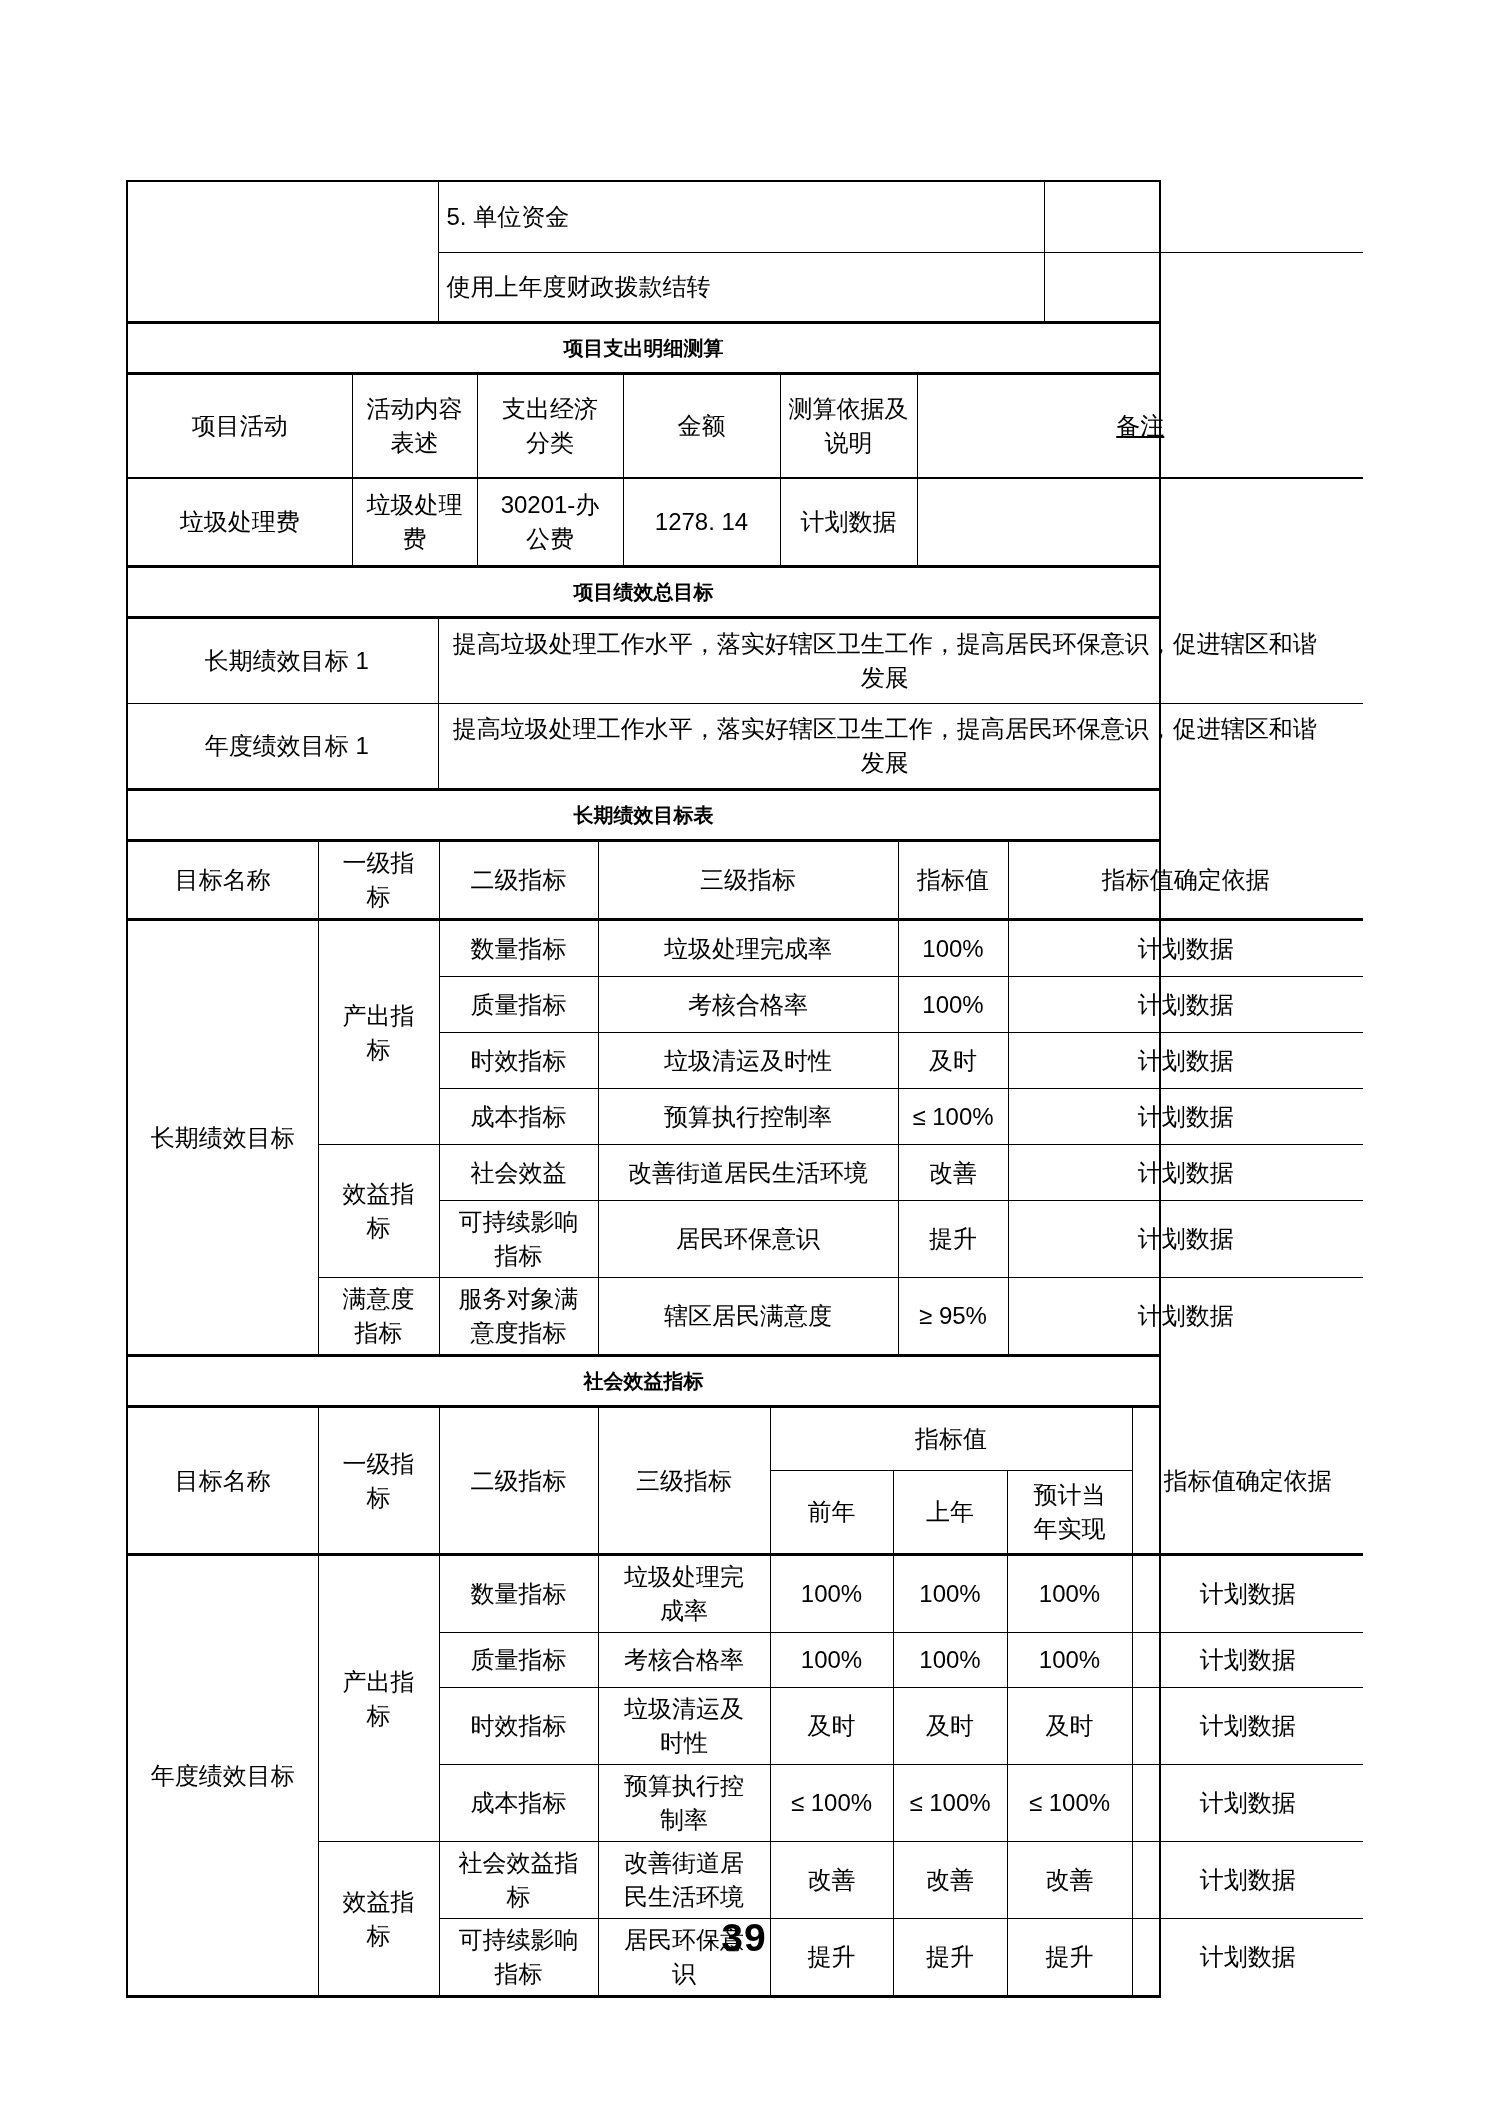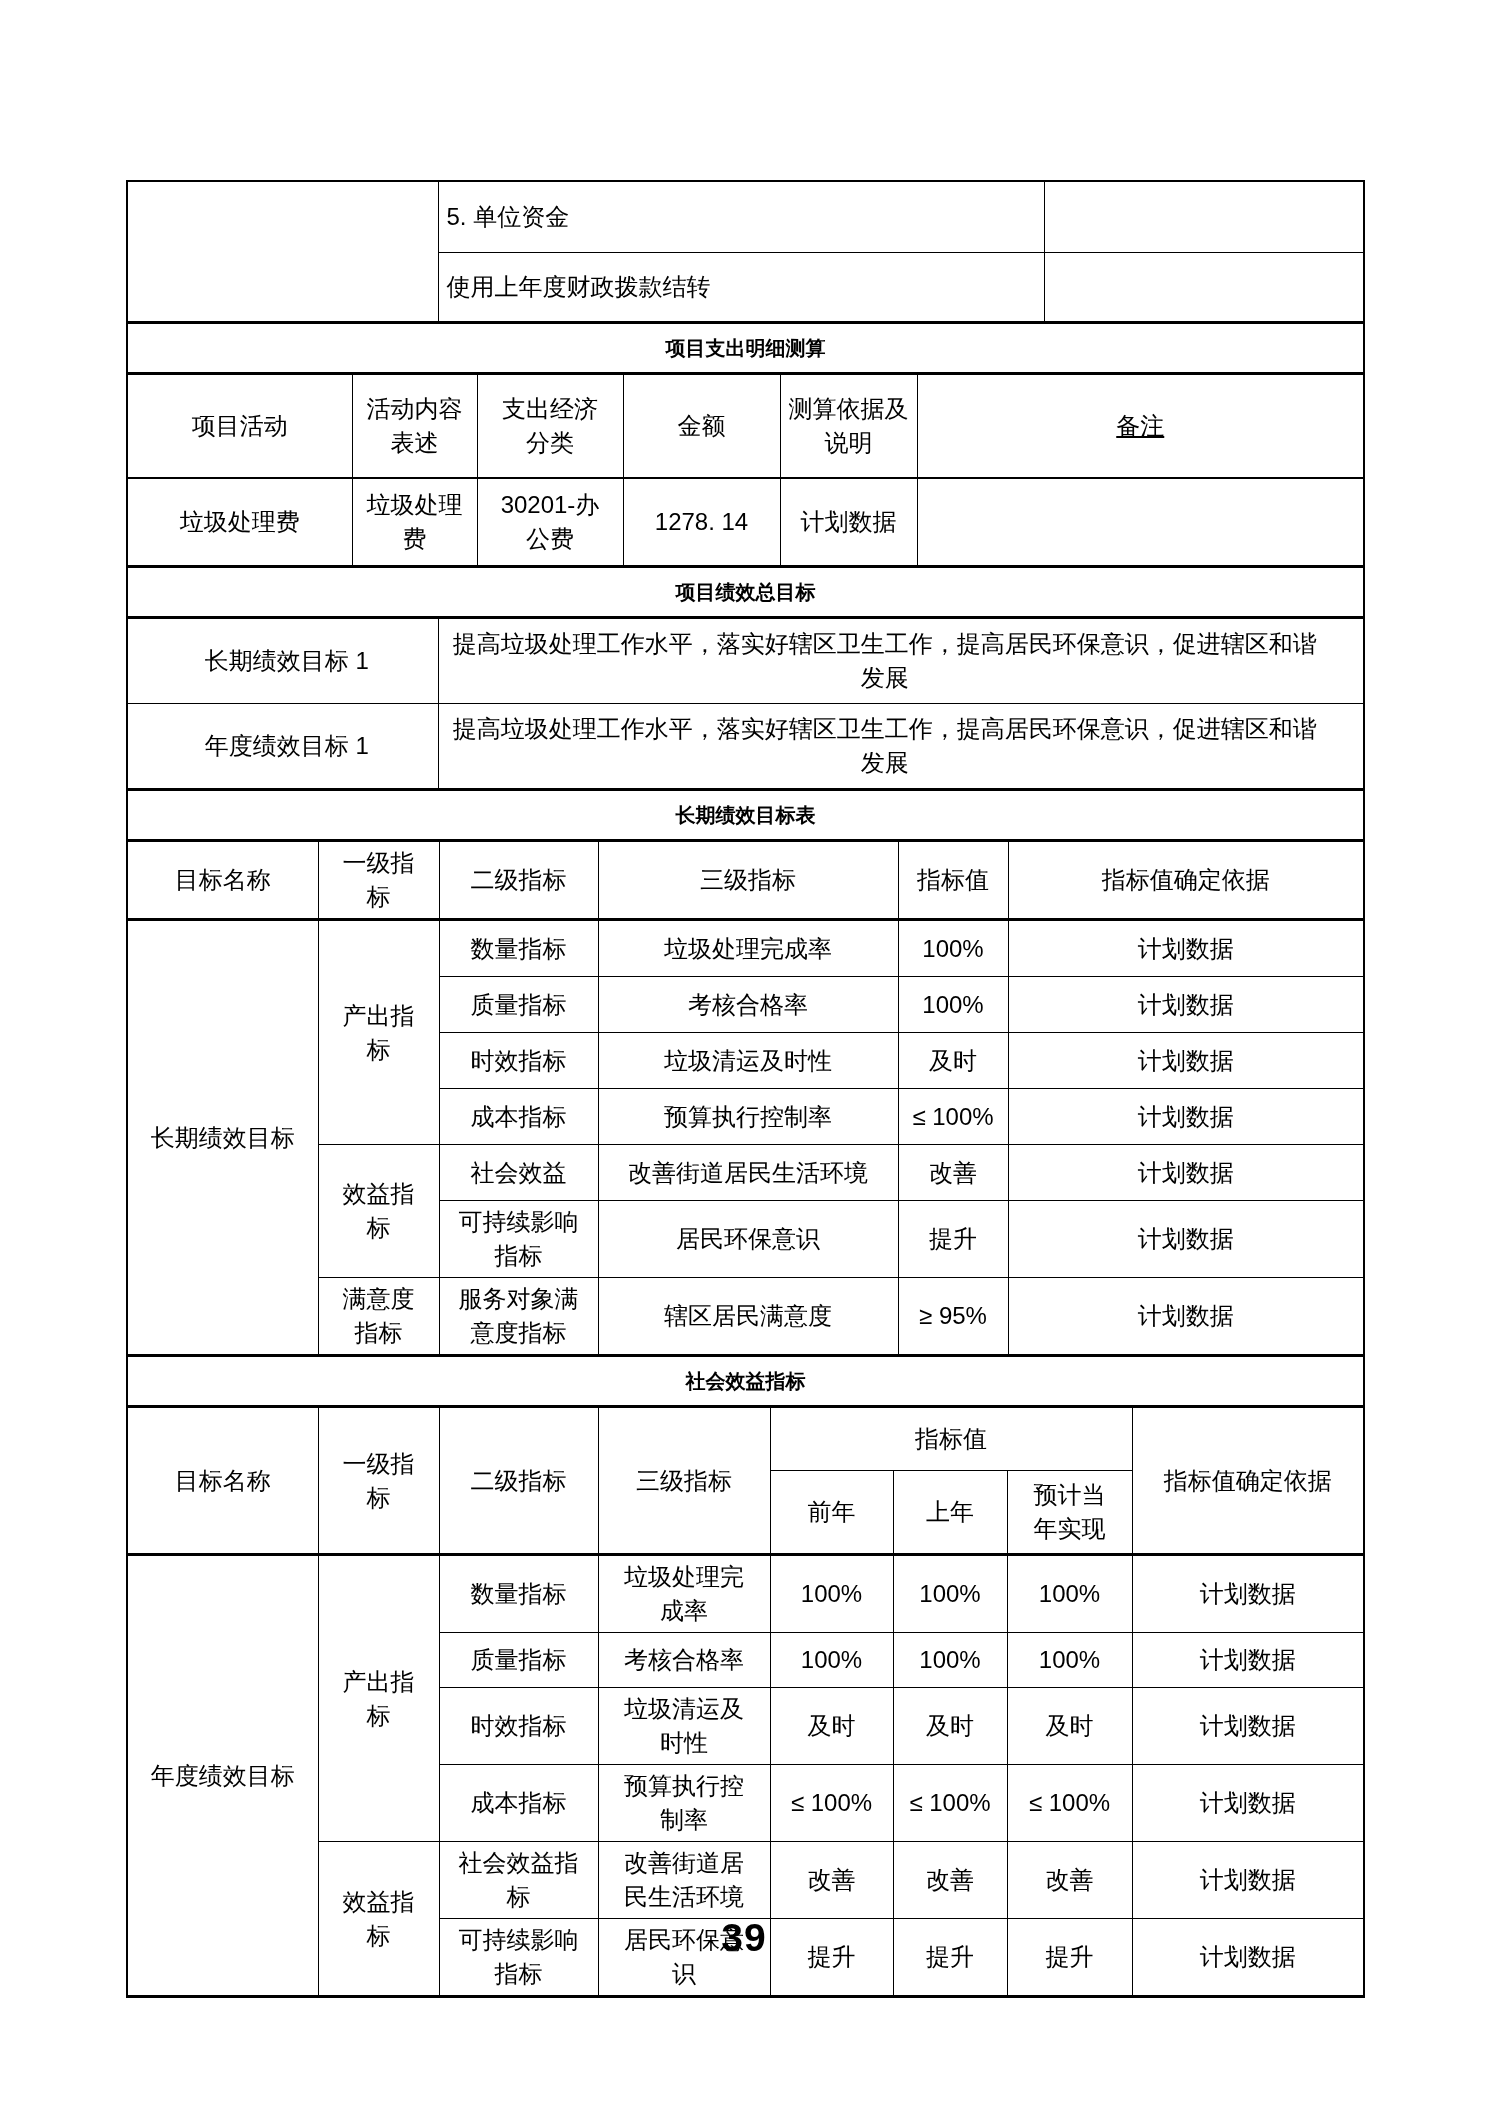--- a/index.html
+++ b/index.html
@@ -5,21 +5,21 @@
   html, body { margin: 0; padding: 0; }
   body {
     width: 1488px; height: 2104px;
     background: #ffffff;
     font-family: "Liberation Sans", "DejaVu Sans", sans-serif;
     color: #000;
   }
   .sheet { position: relative; width: 1488px; height: 2104px; background: #fff; overflow: hidden; }
 
   .tbl-wrap {
-    position: absolute; left: 126px; top: 180px; width: 1239px;
+    position: absolute; left: 126px; top: 180px; width: 1035px;
     box-sizing: border-box;
     border: 2px solid #000;
     border-bottom-width: 3px;
     background: #fff;
   }
 
   table.sec { width: 100%; border-collapse: collapse; table-layout: fixed; }
   table.sec td {
     border: 0 solid #000;
     border-left-width: 1px; border-right-width: 1px;

